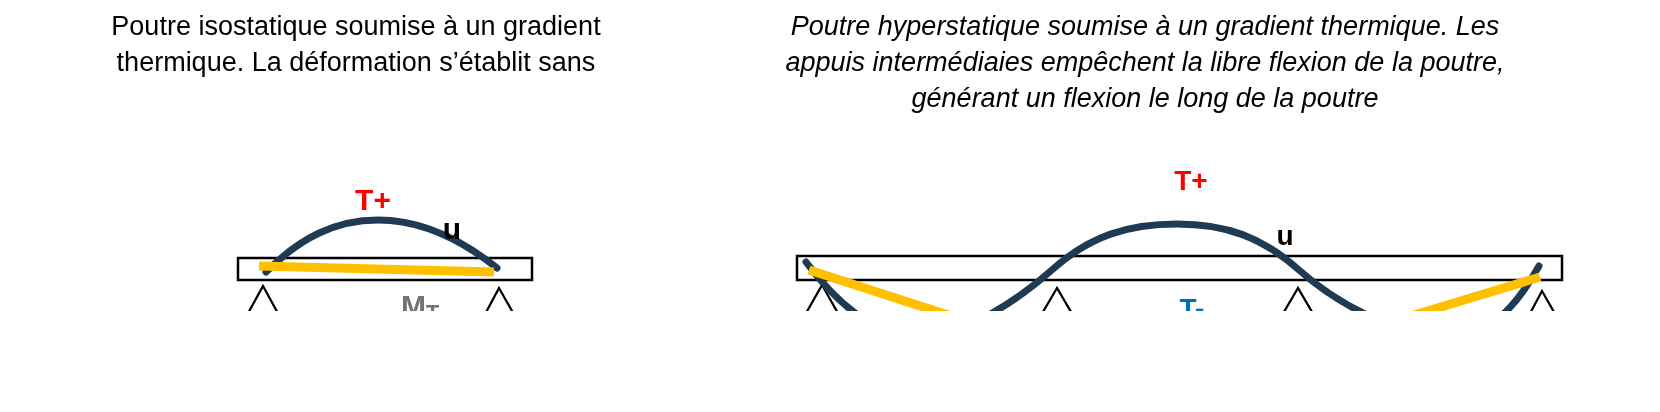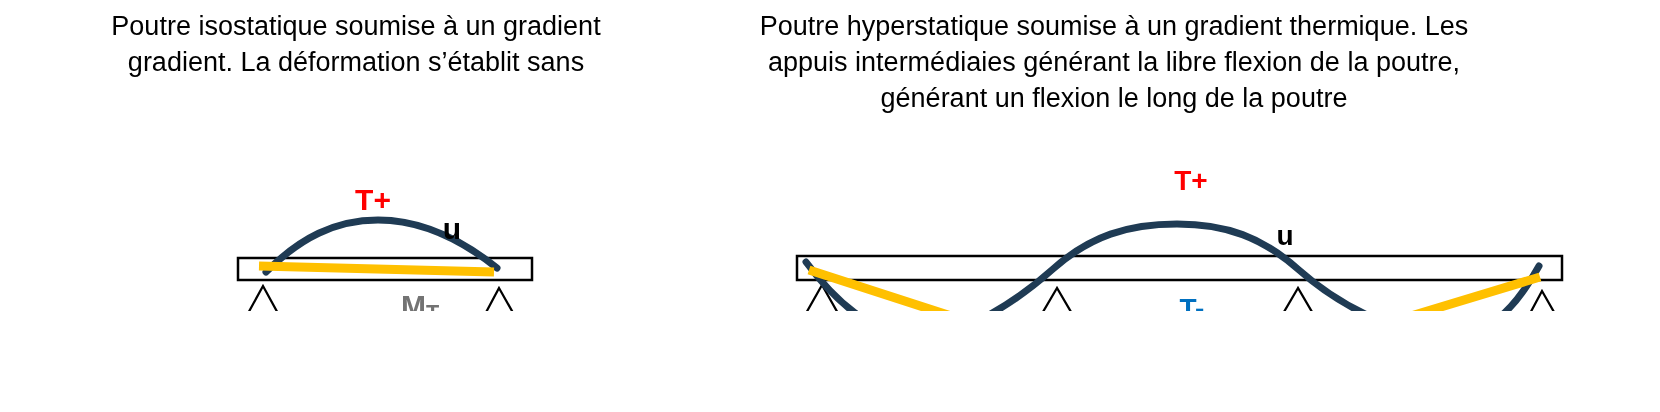--- a/index.html
+++ b/index.html
@@ -15,21 +15,21 @@
   .caption {
     position: absolute;
     top: 8px;
     text-align: center;
     font-size: 27px;
     line-height: 36px;
     color: #000000;
     white-space: nowrap;
   }
   .caption-left  { left: 36px;  width: 640px; }
-  .caption-right { left: 694px; width: 840px; }
+  .caption-right { left: 725px; width: 840px; font-style: italic; }
   .diagram-svg { position: absolute; left: 0; top: 0; }
   .diag-label {
     position: absolute;
     transform: translate(-50%, -50%);
     font-weight: bold;
     white-space: nowrap;
   }
   .lbl-red    { color: #FF0000; }
   .lbl-blue   { color: #0070C0; }
   .lbl-yellow { color: #737373; }
@@ -38,25 +38,25 @@
   .sz-right { font-size: 28px; }
   .sub-t { font-size: 0.72em; position: relative; top: 0.18em; }
 </style>
 </head>
 <body>
 
 <div class="canvas">
 
   <div class="caption caption-left">
     <div>Poutre isostatique soumise à un gradient</div>
-    <div>gradient. La déformation s’établit sans</div>
+    <div>thermique. La déformation s’établit sans</div>
   </div>
   <div class="caption caption-right">
     <div>Poutre hyperstatique soumise à un gradient thermique. Les</div>
-    <div>appuis intermédiaies générant la libre flexion de la poutre,</div>
+    <div>appuis intermédiaies empêchent la libre flexion de la poutre,</div>
     <div>générant un flexion le long de la poutre</div>
   </div>
 
   <svg class="diagram-svg" width="1660" height="412" viewBox="0 0 1660 412">
 
     <rect x="238" y="258" width="294" height="22" fill="#ffffff" stroke="#000000" stroke-width="2.5"></rect>
     <path d="M263 286 L246 317 L280 317 Z" fill="#ffffff" stroke="#000000" stroke-width="2.25"></path>
     <path d="M499 288 L483 318 L516 318 Z" fill="#ffffff" stroke="#000000" stroke-width="2.25"></path>
     <path d="M266 272 C300 238, 335 220, 378 220 C421 220, 462 240, 497 268" fill="none" stroke="#1F3B54" stroke-width="7" stroke-linecap="round"></path>
     <path d="M259 266 L494 272" fill="none" stroke="#FFC000" stroke-width="9" stroke-linecap="butt"></path>

